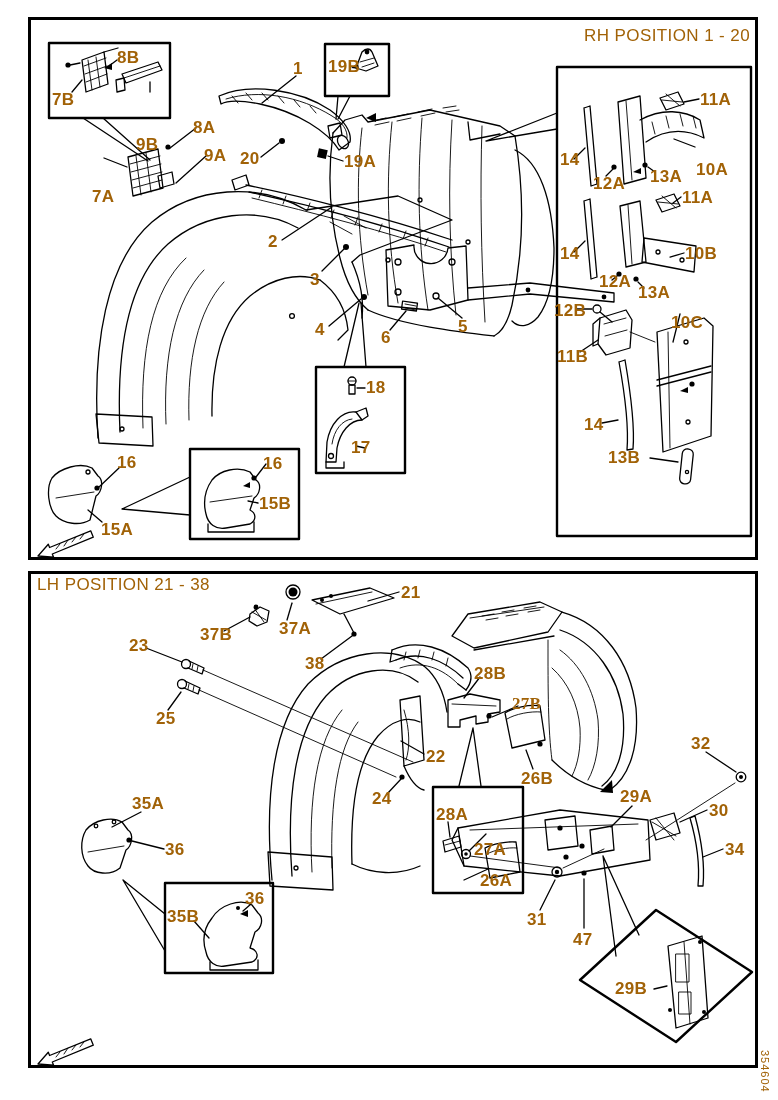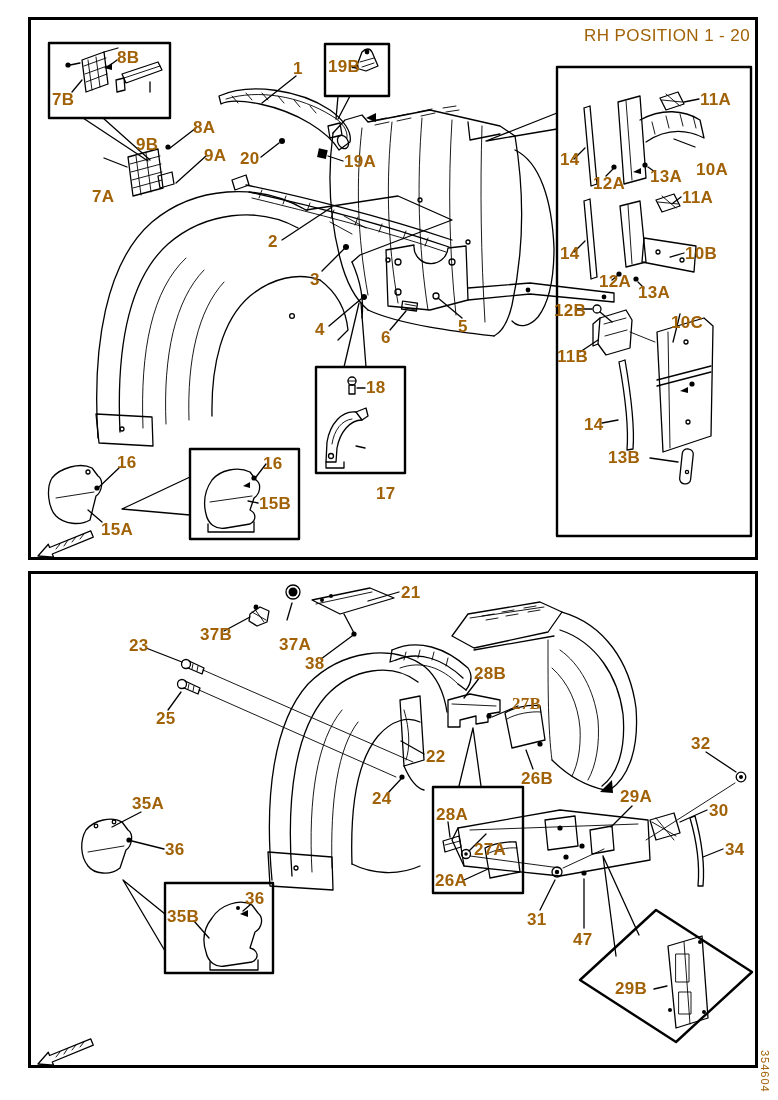--- a/index.html
+++ b/index.html
@@ -428,39 +428,40 @@
       </g>
 
       <g>
         <path d="M90.7,1038.8 L49.6,1055.5 L48.3,1052.2 L38,1064 L53.6,1065.2 L52.3,1062 L93.3,1045.2 Z"></path>
         <path class="th" d="M84,1042 L80,1047 M76,1045 L72,1050 M68,1048 L64,1054 M60,1052 L56,1057"></path>
       </g>
     </g>
   </svg>
 
   <div class="hdr hdr-rh">RH POSITION 1 - 20</div>
+  <div class="hdr hdr-lh">LH POSITION 21 - 38</div>
 
   <div>
       <div class="callout" style="left: 52px; top: 91px;">7B</div>
       <div class="callout" style="left: 117px; top: 49px;">8B</div>
       <div class="callout" style="left: 136px; top: 92px; margin-top: 44px;">9B</div>
       <div class="callout" style="left: 92px; top: 148px; margin-top: 40px;">7A</div>
       <div class="callout" style="left: 193px; top: 119px;">8A</div>
       <div class="callout" style="left: 204px; top: 147px;">9A</div>
       <div class="callout" style="left: 240px; top: 150px;">20</div>
       <div class="callout" style="left: 293px; top: 60px;">1</div>
       <div class="callout" style="left: 328px; top: 58px;">19B</div>
       <div class="callout" style="left: 344px; top: 153px;">19A</div>
       <div class="callout" style="left: 268px; top: 233px;">2</div>
       <div class="callout" style="left: 310px; top: 271px;">3</div>
       <div class="callout" style="left: 315px; top: 321px;">4</div>
       <div class="callout" style="left: 381px; top: 329px;">6</div>
       <div class="callout" style="left: 458px; top: 318px;">5</div>
       <div class="callout" style="left: 366px; top: 379px;">18</div>
-      <div class="callout" style="left: 376px; top: 439px; margin-top: 46px;">17</div>
+      <div class="callout" style="left: 351px; top: 439px;">17</div>
       <div class="callout" style="left: 117px; top: 454px;">16</div>
       <div class="callout" style="left: 101px; top: 521px;">15A</div>
       <div class="callout" style="left: 263px; top: 455px;">16</div>
       <div class="callout" style="left: 259px; top: 495px;">15B</div>
       <div class="callout" style="left: 700px; top: 91px;">11A</div>
       <div class="callout" style="left: 696px; top: 139px; margin-top: 22px;">10A</div>
       <div class="callout" style="left: 560px; top: 151px;">14</div>
       <div class="callout" style="left: 593px; top: 175px;">12A</div>
       <div class="callout" style="left: 650px; top: 168px;">13A</div>
       <div class="callout" style="left: 682px; top: 189px;">11A</div>
@@ -468,36 +469,36 @@
       <div class="callout" style="left: 685px; top: 245px;">10B</div>
       <div class="callout" style="left: 599px; top: 273px;">12A</div>
       <div class="callout" style="left: 638px; top: 284px;">13A</div>
       <div class="callout" style="left: 554px; top: 302px;">12B</div>
       <div class="callout" style="left: 671px; top: 314px;">10C</div>
       <div class="callout" style="left: 557px; top: 348px;">11B</div>
       <div class="callout" style="left: 584px; top: 416px;">14</div>
       <div class="callout" style="left: 608px; top: 449px;">13B</div>
       <div class="callout" style="left: 401px; top: 584px;">21</div>
       <div class="callout" style="left: 200px; top: 626px;">37B</div>
-      <div class="callout" style="left: 279px; top: 620px; margin-top: 16px;">37A</div>
+      <div class="callout" style="left: 279px; top: 620px;">37A</div>
       <div class="callout" style="left: 129px; top: 637px;">23</div>
       <div class="callout" style="left: 305px; top: 655px;">38</div>
       <div class="callout" style="left: 156px; top: 710px;">25</div>
       <div class="callout" style="left: 474px; top: 665px;">28B</div>
       <div class="callout" style="left: 512px; top: 695px; font-family: Liberation Serif, serif;">27B</div>
       <div class="callout" style="left: 426px; top: 748px;">22</div>
       <div class="callout" style="left: 521px; top: 770px;">26B</div>
       <div class="callout" style="left: 372px; top: 790px;">24</div>
       <div class="callout" style="left: 620px; top: 788px;">29A</div>
       <div class="callout" style="left: 709px; top: 802px;">30</div>
       <div class="callout" style="left: 691px; top: 735px;">32</div>
       <div class="callout" style="left: 725px; top: 841px;">34</div>
       <div class="callout" style="left: 436px; top: 806px;">28A</div>
       <div class="callout" style="left: 474px; top: 818px; margin-top: 23px;">27A</div>
-      <div class="callout" style="left: 435px; top: 872px;">26A</div>
+      <div class="callout" style="left: 435px; top: 872px; padding-left: 45px;">26A</div>
       <div class="callout" style="left: 527px; top: 911px;">31</div>
       <div class="callout" style="left: 573px; top: 931px;">47</div>
       <div class="callout" style="left: 615px; top: 980px;">29B</div>
       <div class="callout" style="left: 132px; top: 795px;">35A</div>
       <div class="callout" style="left: 165px; top: 841px;">36</div>
       <div class="callout" style="left: 167px; top: 908px;">35B</div>
       <div class="callout" style="left: 245px; top: 890px;">36</div>
     </div>
 
   <div class="figcode">354604</div>

